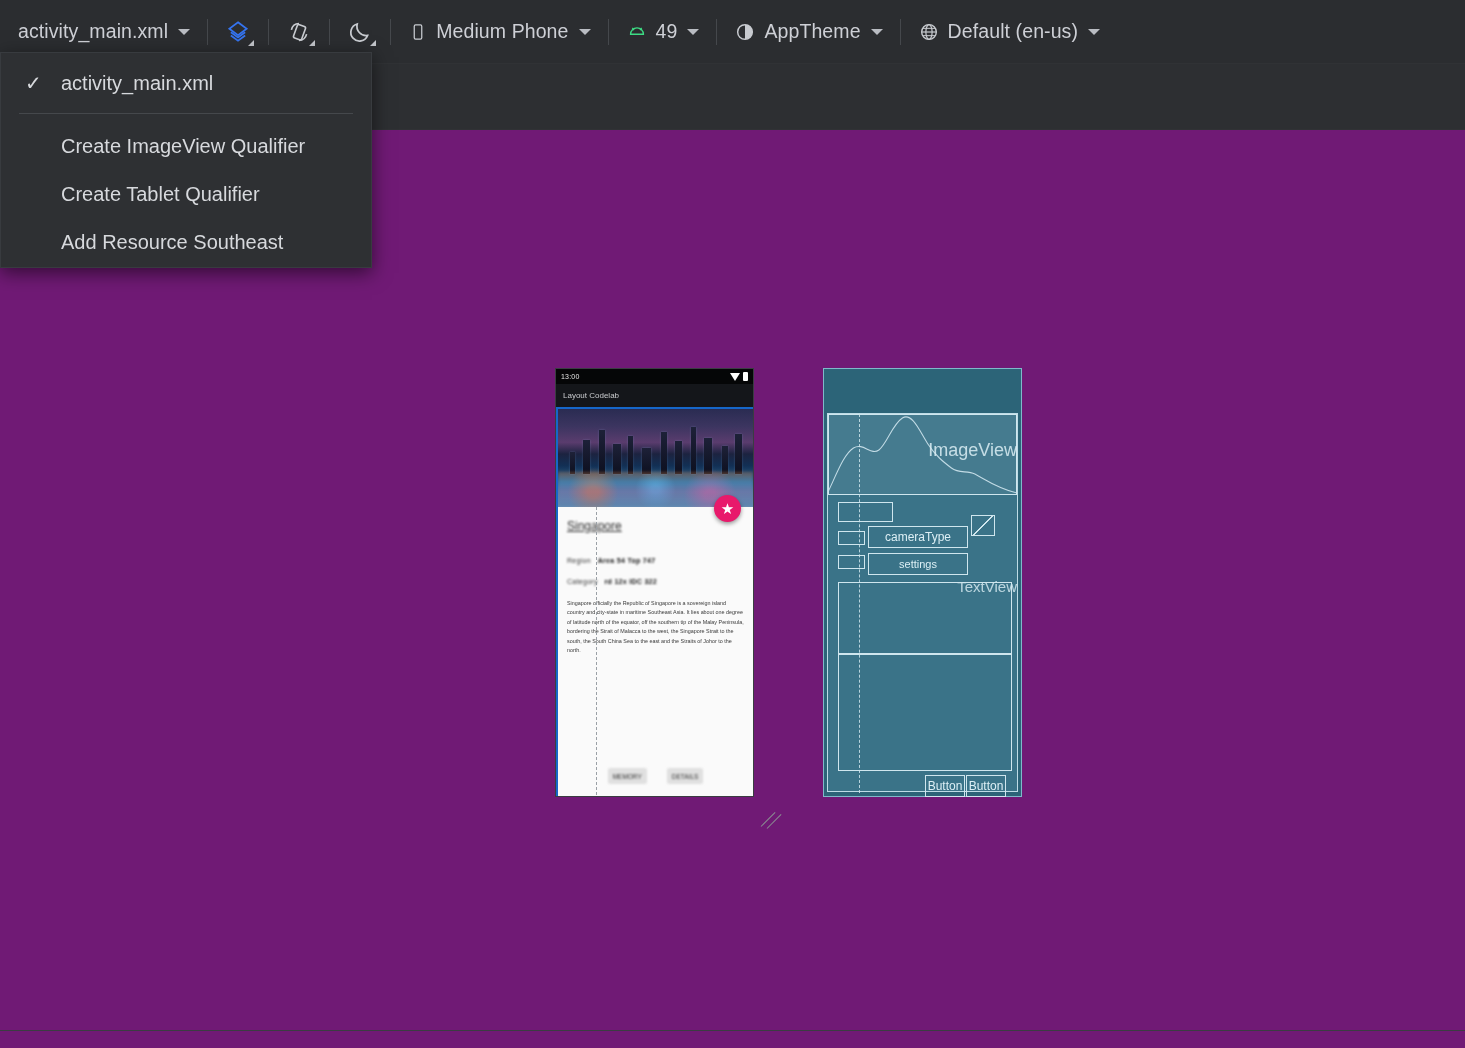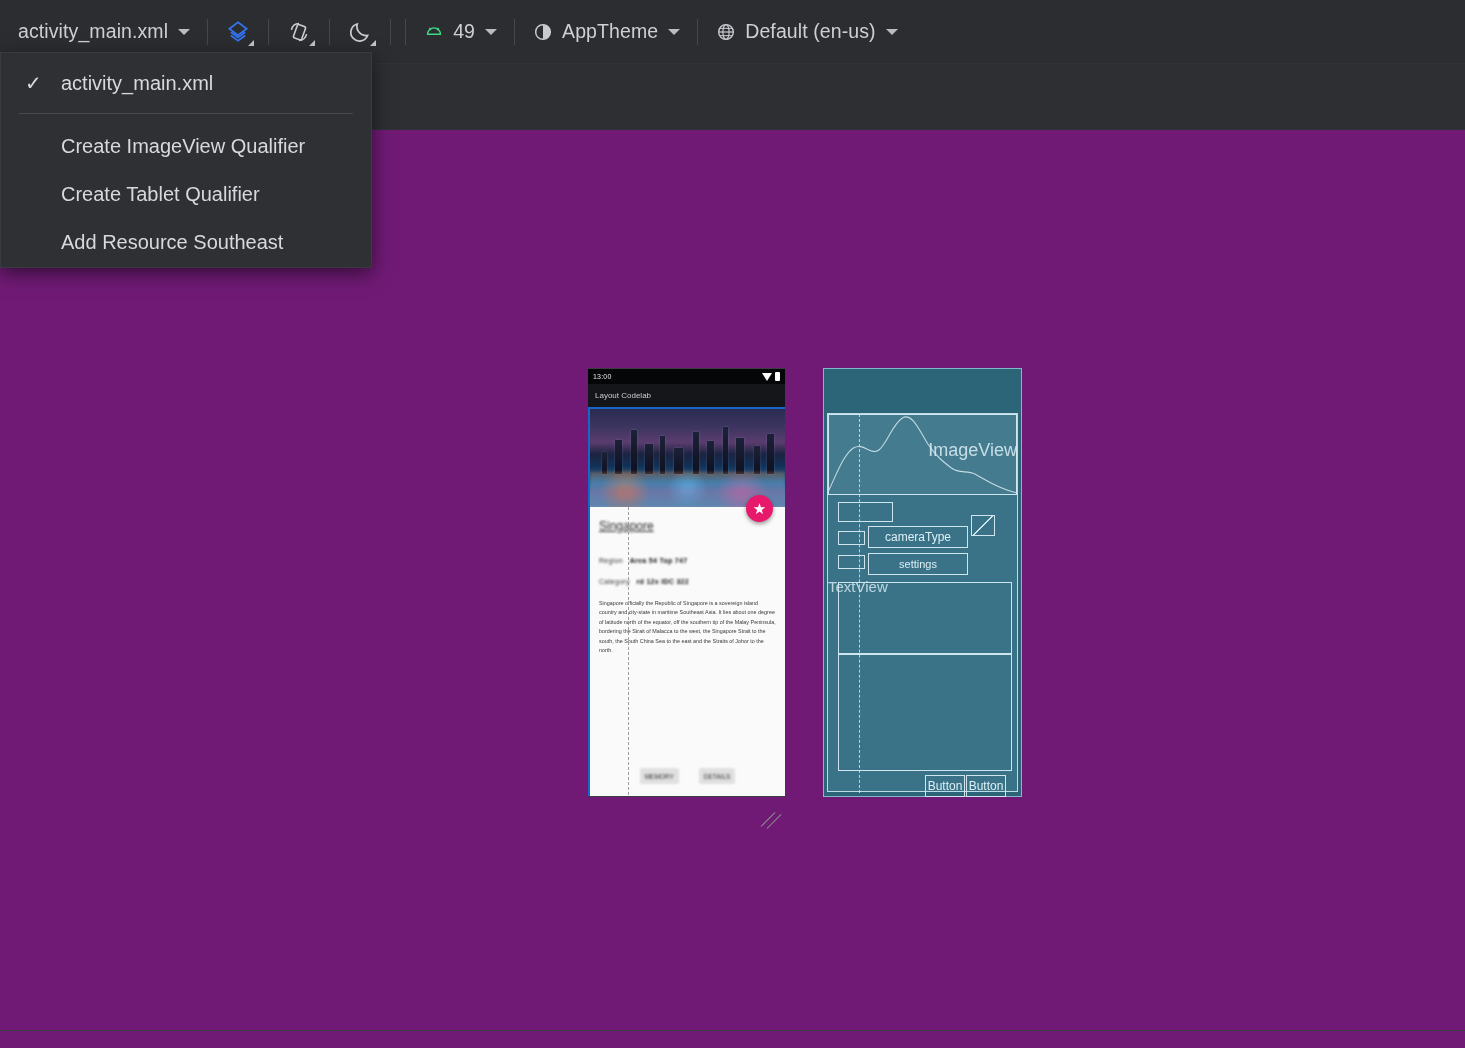--- a/index.html
+++ b/index.html
@@ -67,21 +67,21 @@
     position: absolute; left: 24px; top: 50%; transform: translateY(-52%);
     color: #D7D9DD; font-size: 20px; line-height: 1;
   }
   .menu-divider { height: 1px; background: #45484C; margin: 6px 18px 8px 18px; }
 
   
   .canvas { position: absolute; left: 0; top: 130px; width: 1465px; height: 900px; }
 
   
   .device {
-    position: absolute; left: 587px; top: 368px;
+    position: absolute; left: 555px; top: 368px;
     width: 199px; height: 429px;
     background: #111316;
     border: 1px solid #3A3D41;
     overflow: hidden;
   }
   .statusbar {
     position: absolute; left: 0; top: 0; width: 100%; height: 15px;
     background: #050607; color: #E6E6E6;
     display: flex; align-items: center; justify-content: space-between;
     padding: 0 5px; font-size: 7px; letter-spacing: .2px;
@@ -190,21 +190,21 @@
     position: absolute; left: 31px; top: 46px; width: 0; height: 379px;
     border-left: 1px dashed #CFE6EE; opacity: .85; z-index: 3;
   }
   .bp-btn {
     position: absolute; border: 1px solid #CFE6EE;
     color: #DCEFF5; display: flex; align-items: center; justify-content: center;
     font-size: 12px; overflow: hidden;
   }
   .bp-textview-lbl {
     position: absolute; left: 0; top: 203px; width: 100%;
-    text-align: left; color: #DCEFF5; font-size: 15px; opacity: .8;
+    text-align: right; color: #DCEFF5; font-size: 15px; opacity: .8;
   }
   .bottom-divider {
     position: absolute; left: 0; top: 1030px; width: 1465px; height: 1px;
     background: #3A3D41;
   }
 </style>
 </head>
 <body>
 
 <div id="root">
@@ -242,20 +242,27 @@
 
     <div class="icon-btn">
       <svg width="26" height="26" viewBox="0 0 24 24">
         <path d="M19 15.2 A8 8 0 1 1 9.4 4.6 A8.6 8.6 0 0 0 19 15.2 Z" fill="none" stroke="#C8CBD0" stroke-width="1.6"></path>
       </svg>
       <span class="mini-tri"></span>
     </div>
 
     <div class="sep"></div>
 
+    <div class="tb-item">
+      <svg width="20" height="20" viewBox="0 0 24 24">
+        <rect x="7.5" y="3.5" width="9" height="17" rx="1.6" fill="none" stroke="#C8CBD0" stroke-width="1.5"></rect>
+      </svg>
+      <span class="tb-label">Medium Phone</span>
+      <span class="chev"></span>
+    </div>
 
     <div class="sep"></div>
 
     <div class="tb-item">
       <svg width="22" height="22" viewBox="0 0 24 24">
         <path d="M5 14.5 A7 7 0 0 1 19 14.5 Z" fill="none" stroke="#3DDC84" stroke-width="1.5"></path>
         <line x1="7" y1="7.5" x2="8.6" y2="10" stroke="#3DDC84" stroke-width="1.4"></line>
         <line x1="17" y1="7.5" x2="15.4" y2="10" stroke="#3DDC84" stroke-width="1.4"></line>
       </svg>
       <span class="tb-label">49</span>

